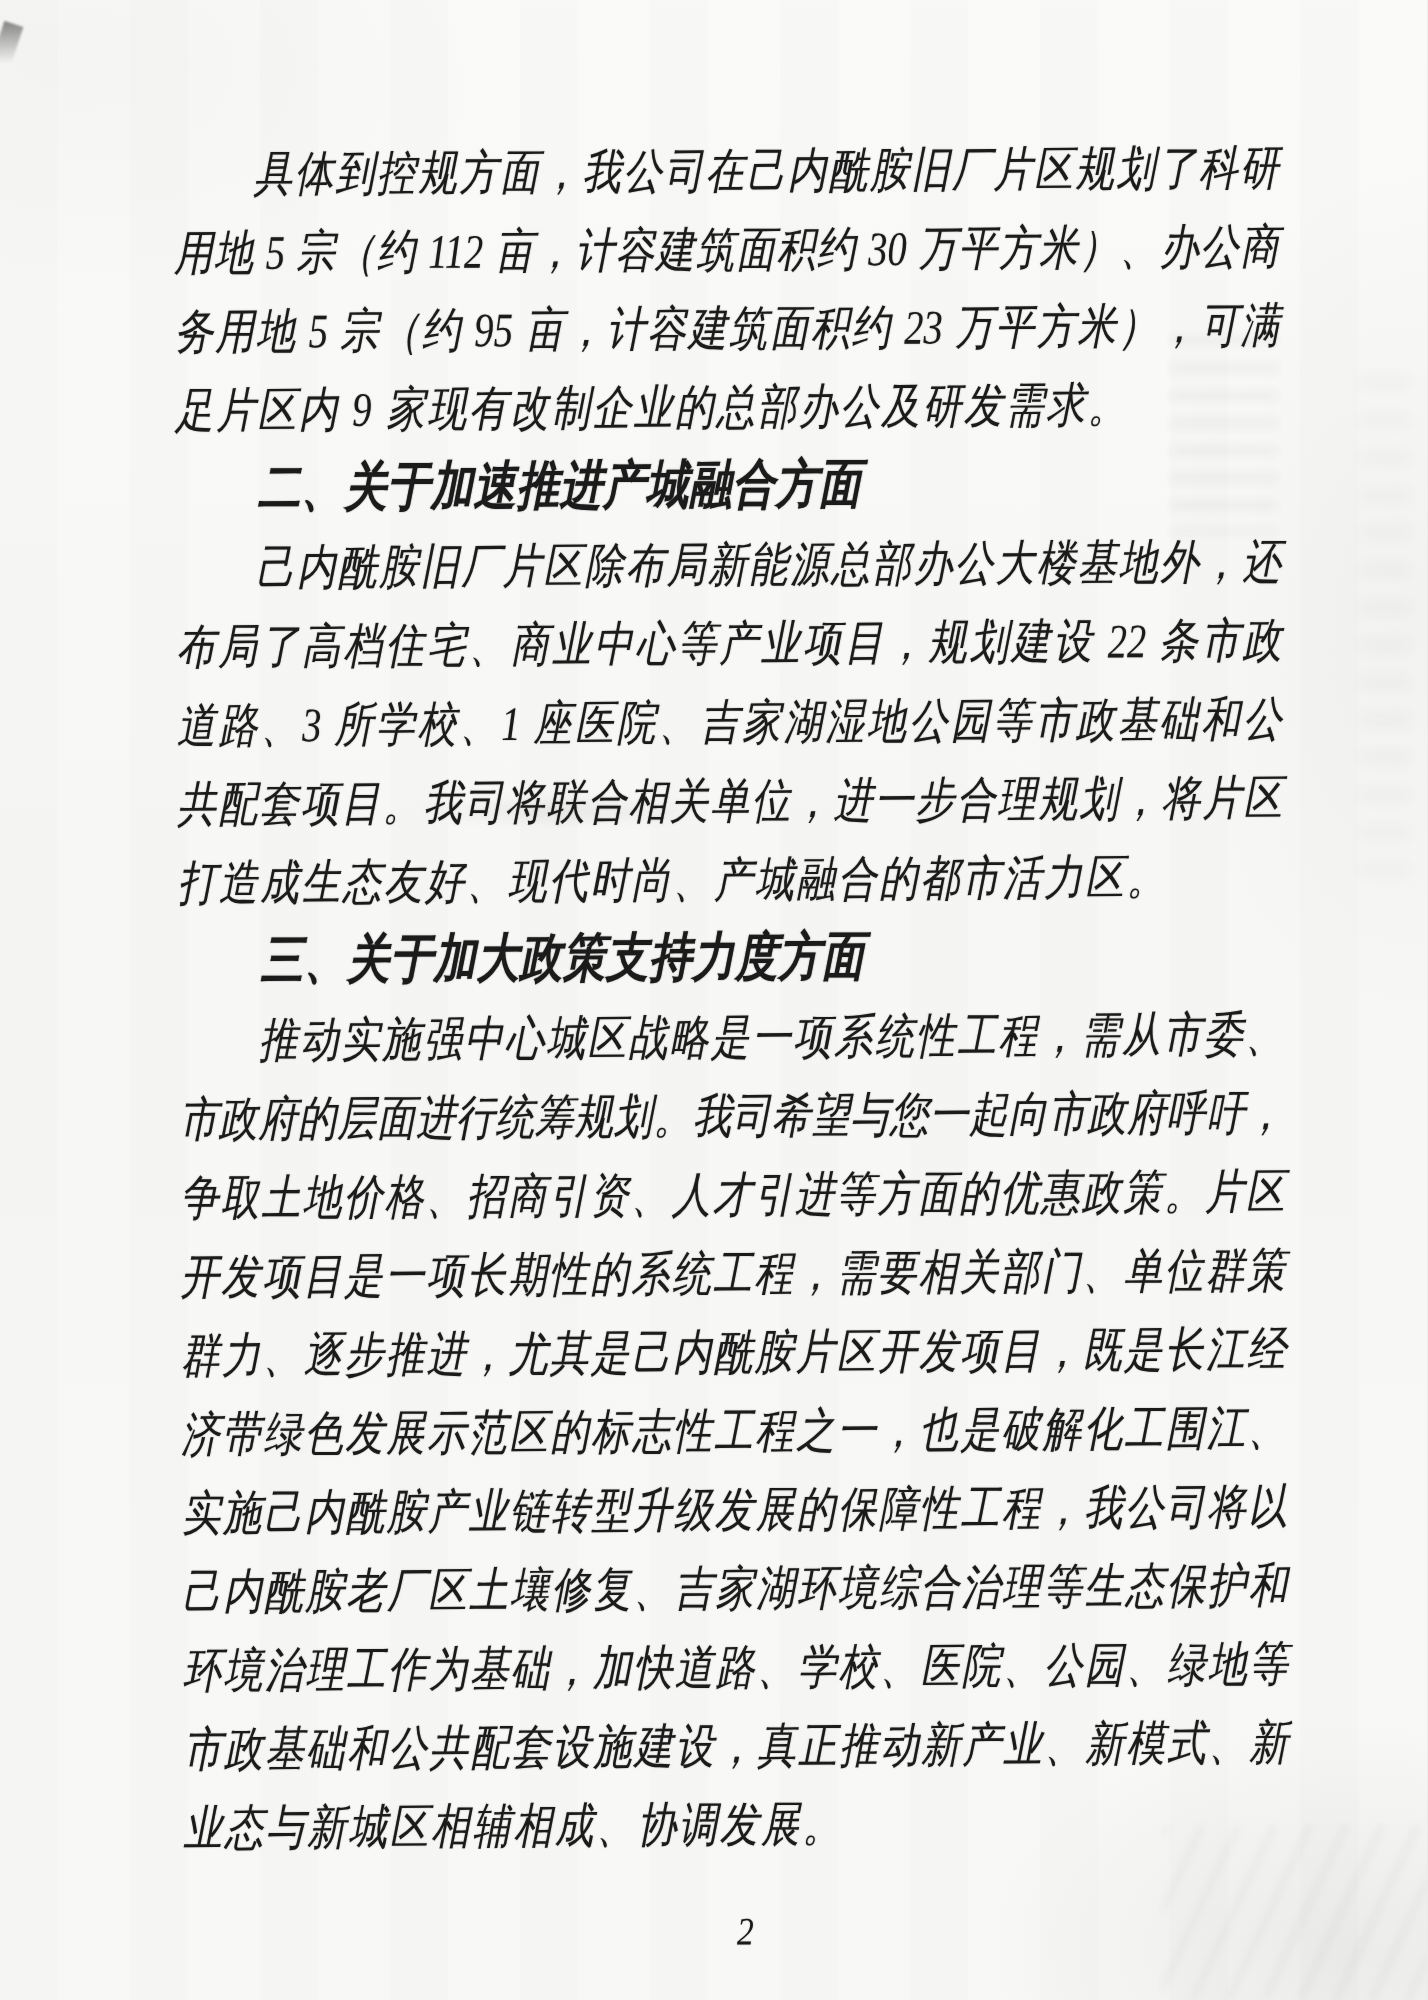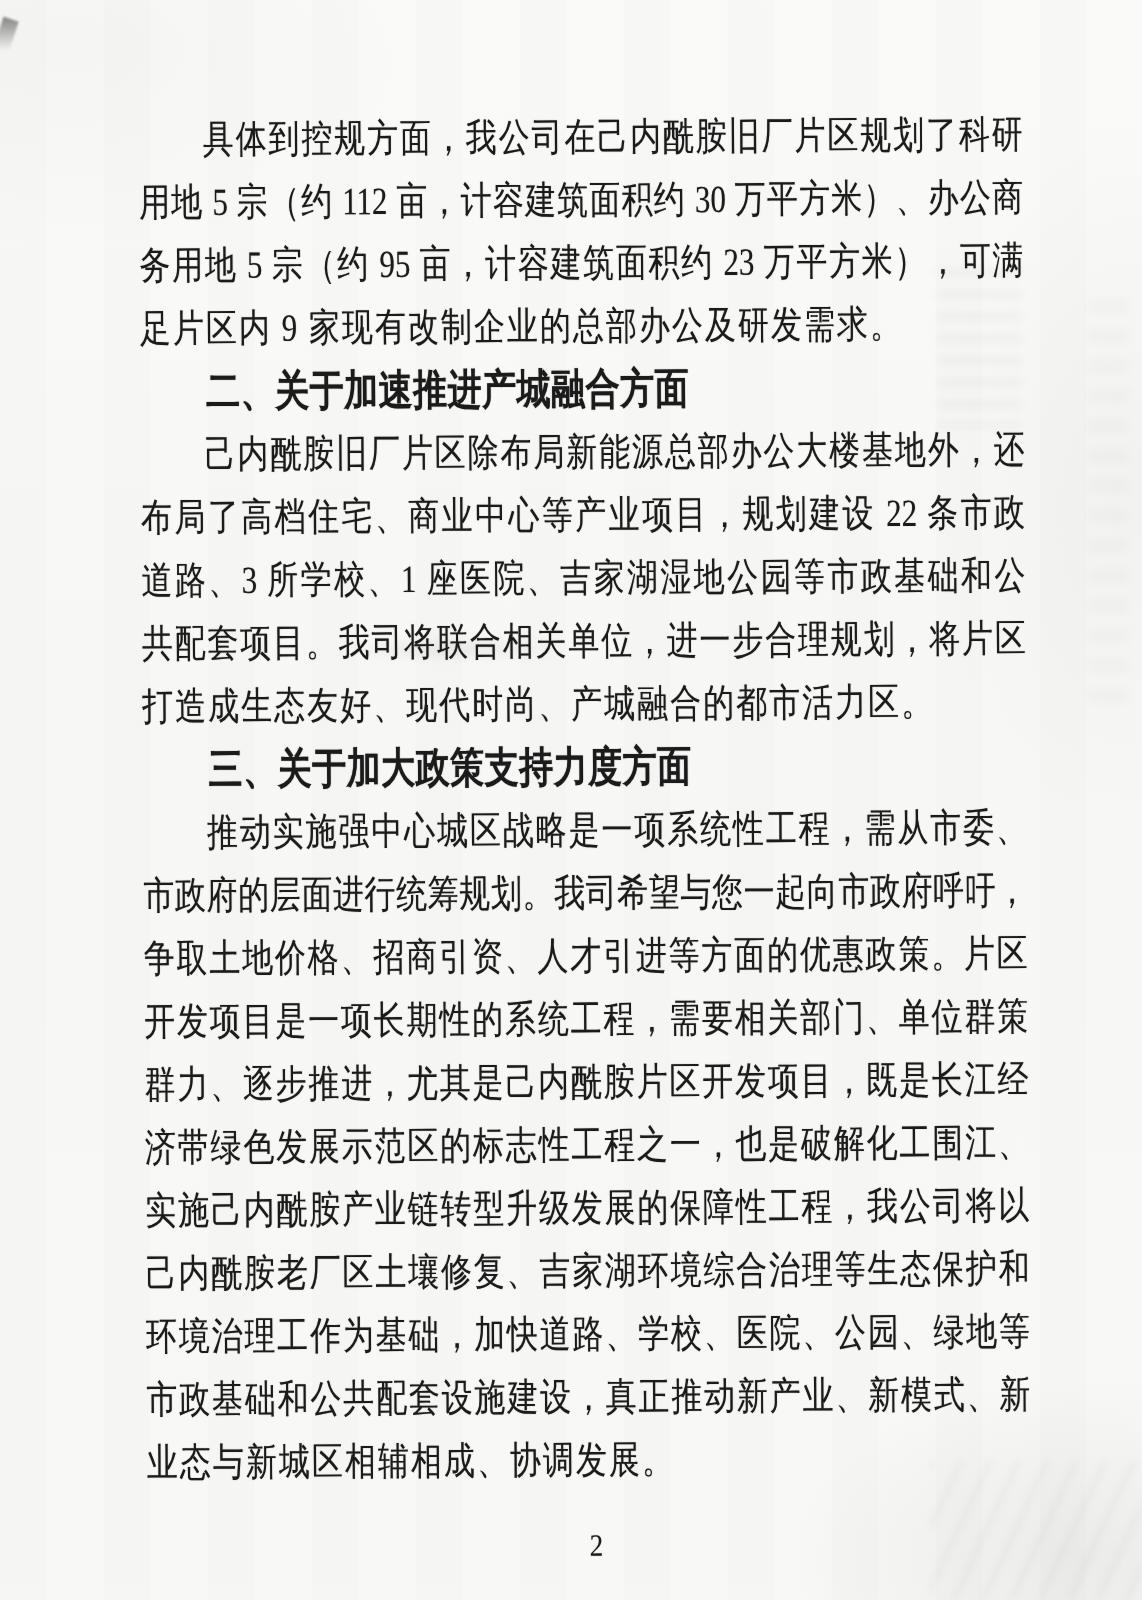--- a/index.html
+++ b/index.html
@@ -14,20 +14,21 @@
     margin: 0 auto;
     overflow: hidden;
     background:
       radial-gradient(ellipse 420px 260px at 1080px 1560px, rgba(120,120,118,0.10), rgba(0,0,0,0) 70%),
       radial-gradient(ellipse 300px 500px at 1135px 480px, rgba(140,140,138,0.06), rgba(0,0,0,0) 70%),
       radial-gradient(ellipse 500px 300px at 60px 40px, rgba(150,150,148,0.05), rgba(0,0,0,0) 70%),
       repeating-linear-gradient(90deg, rgba(90,90,88,0.015) 0px, rgba(90,90,88,0.015) 46px, rgba(255,255,255,0) 46px, rgba(255,255,255,0) 104px),
       linear-gradient(180deg, #fafaf8 0%, #f7f7f5 45%, #f8f8f6 100%);
     font-family: "Liberation Serif", "DejaVu Serif", serif;
     color: #1b1b1b;
+    font-style: italic;
   }
 
   
   .content {
     position: absolute;
     left: 143px;
     top: 108px;
     width: 884px;
     transform: rotate(-0.35deg);
     transform-origin: 0 50%;

